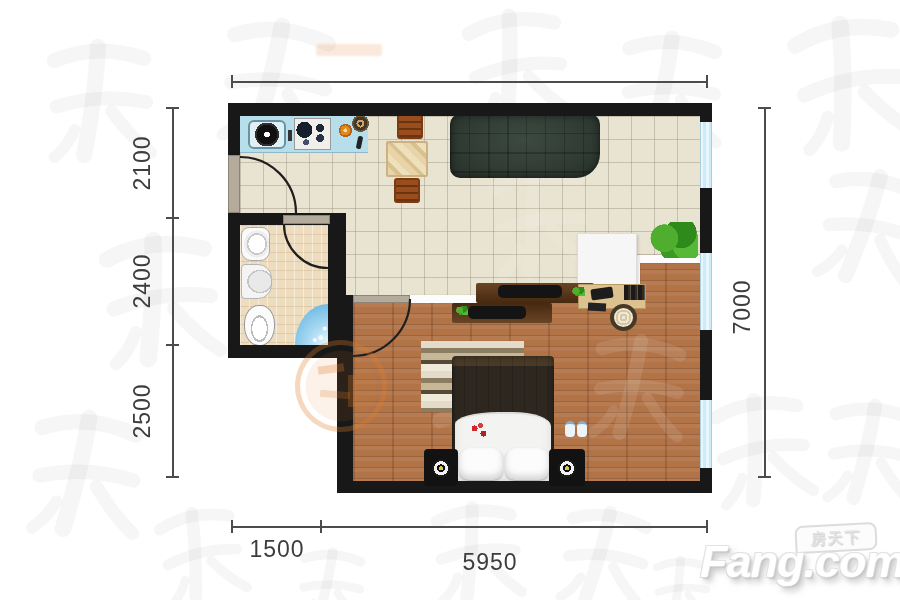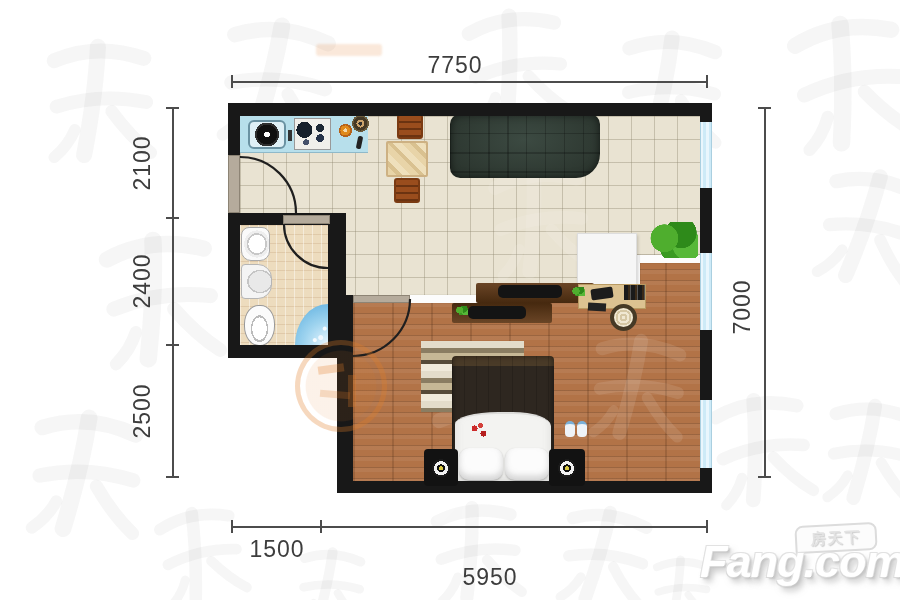--- a/index.html
+++ b/index.html
@@ -214,28 +214,27 @@
     <g fill="none" stroke="#1f1f1f" stroke-width="2.2">
       <path d="M 240 157 A 56 56 0 0 1 296 213"></path>
       <path d="M 284 224 A 44 44 0 0 0 328 268"></path>
       <path d="M 410 299 A 57 57 0 0 1 353 356"></path>
     </g>
   </svg>
 
   <div class="dim-line" style="left:232px;top:81px;width:475px;height:1.5px;"></div>
   <div class="dim-tick" style="left:231px;top:75px;width:2px;height:13px;"></div>
   <div class="dim-tick" style="left:706px;top:75px;width:2px;height:13px;"></div>
-  <div class="dim-label" style="left:405px;top:52px;">7750</div>
 
   <div class="dim-line" style="left:232px;top:526px;width:475px;height:1.5px;"></div>
   <div class="dim-tick" style="left:231px;top:520px;width:2px;height:13px;"></div>
   <div class="dim-tick" style="left:320px;top:520px;width:2px;height:13px;"></div>
   <div class="dim-tick" style="left:706px;top:520px;width:2px;height:13px;"></div>
   <div class="dim-label" style="left:227px;top:536px;">1500</div>
-  <div class="dim-label" style="left:440px;top:564px;">5950</div>
+  <div class="dim-label" style="left:440px;top:549px;">5950</div>
 
   <div class="dim-line" style="left:172px;top:108px;width:1.5px;height:370px;"></div>
   <div class="dim-tick" style="left:166px;top:107px;width:13px;height:2px;"></div>
   <div class="dim-tick" style="left:166px;top:217px;width:13px;height:2px;"></div>
   <div class="dim-tick" style="left:166px;top:344px;width:13px;height:2px;"></div>
   <div class="dim-tick" style="left:166px;top:476px;width:13px;height:2px;"></div>
   <div class="dim-label-v" style="left:81px;top:151px;">2100</div>
   <div class="dim-label-v" style="left:81px;top:269px;">2400</div>
   <div class="dim-label-v" style="left:81px;top:399px;">2500</div>
 

